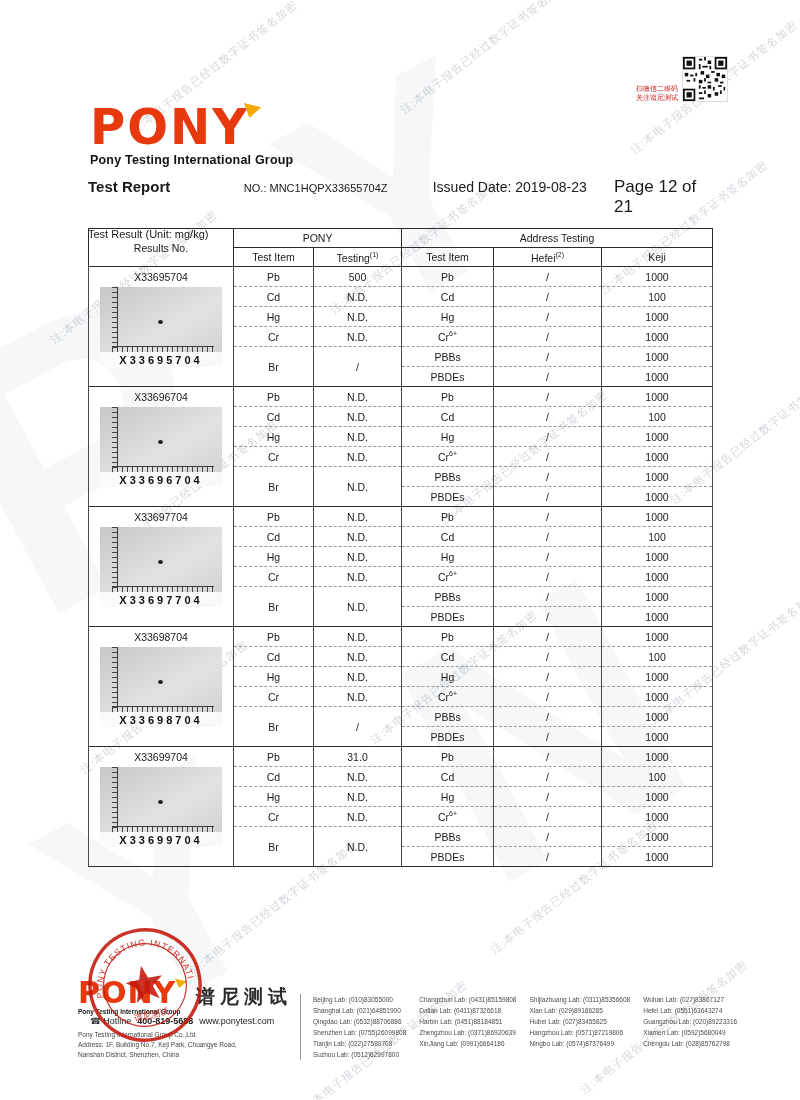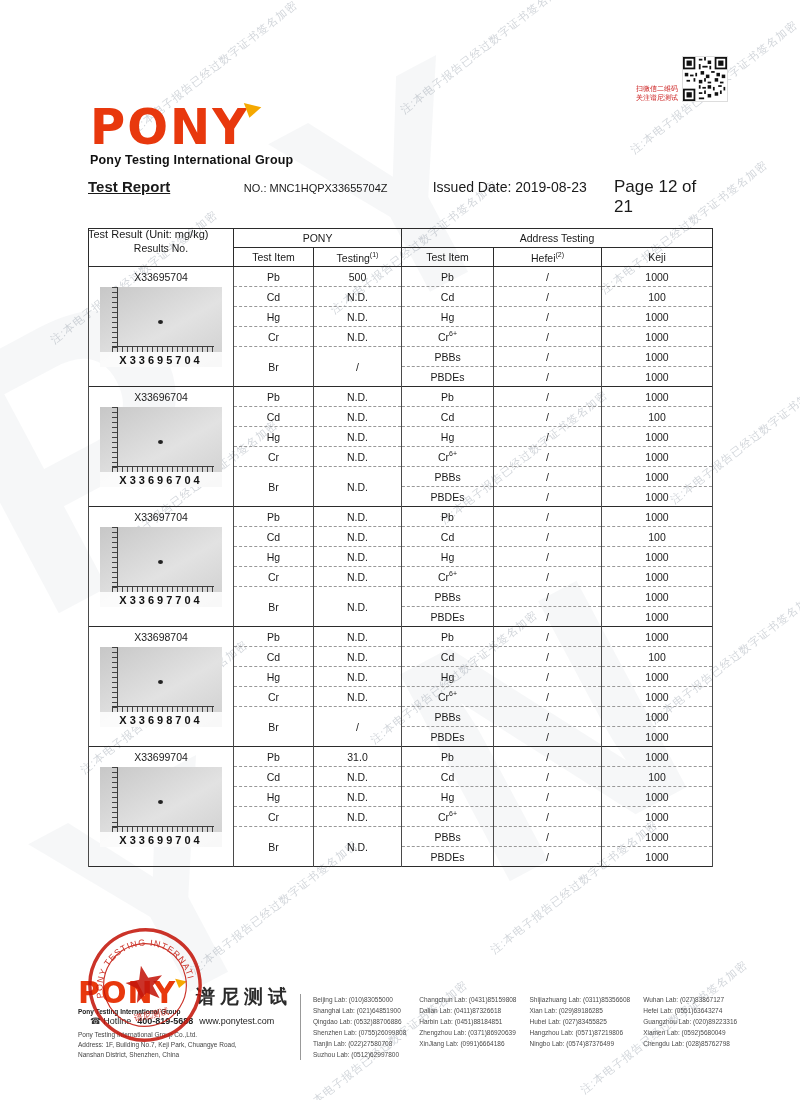--- a/index.html
+++ b/index.html
@@ -24,21 +24,21 @@
                  border-left:9px solid transparent; border-right:9px solid transparent;
                  border-top:13px solid #f5a800; transform:rotate(14deg); }
   .logo-sub { font-size:12.5px; font-weight:bold; color:#111; margin-top:3px; letter-spacing:.2px; }
 
   .qr-wrap { position:absolute; right:72px; top:56px; }
   .qr { display:block; border:1px solid #ddd; }
   .qr-caption { position:absolute; right:122px; top:84px; text-align:right; color:#cc2020;
                 font-size:7px; line-height:1.35; white-space:nowrap; }
 
   .title-row { position:absolute; left:88px; top:177px; width:626px; display:flex; align-items:baseline; }
-  .report-title { font-size:15px; font-weight:bold; width:165px;text-decoration:underline; }
+  .report-title { font-size:15px; font-weight:bold; width:165px; }
   .no-field { width:200px; font-size:11px; }
   .date-field { width:192px; font-size:14px; }
   .page-field { font-size:17px; margin-left:auto; }
 
   .table-caption { position:absolute; left:88px; top:228px; font-size:11px; }
 
   
   .report-table { position:absolute; left:88px; top:228px; width:624px; border-collapse:collapse;
                   font-size:10.5px; text-align:center; border:1.5px solid #2b2b2b; table-layout:fixed; }
   .report-table th { font-weight:normal; border:1px solid #2b2b2b; height:19px; }

